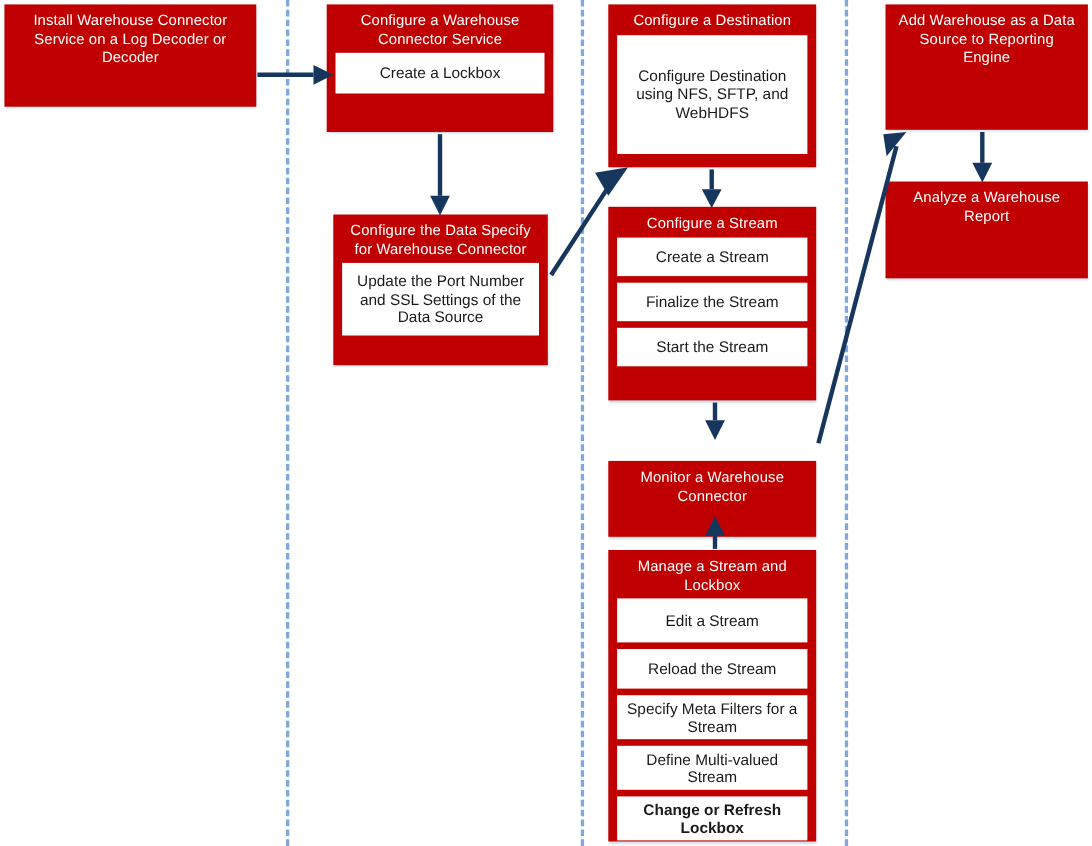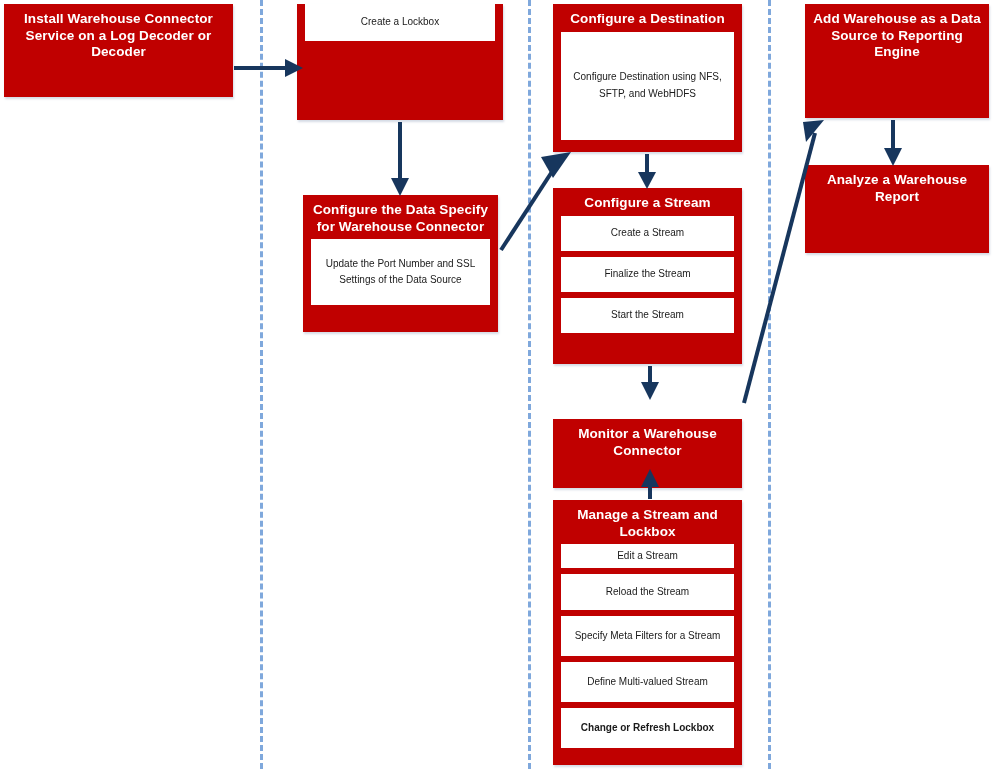--- a/index.html
+++ b/index.html
@@ -28,34 +28,34 @@
     border-left: 3px dashed #7FA8DC;
   }
   .node {
     position: absolute;
     background: #C00000;
     box-sizing: border-box;
     box-shadow: 1px 2px 2px rgba(190,200,215,0.65);
   }
   .node-title {
     color: #ffffff;
-    font-weight: bold;
+    font-weight: normal;
     font-size: 13.5px;
     line-height: 16.5px;
     text-align: center;
     padding: 7px 8px 4px 8px;
     letter-spacing: 0.1px;
   }
   .sub-list {
     padding: 0 8px 8px 8px;
   }
   .sub-item {
     background: #ffffff;
     color: #1a1a1a;
-    font-size: 10px;
+    font-size: 14px;
     line-height: 16.5px;
     text-align: center;
     display: flex;
     align-items: center;
     justify-content: center;
     margin-bottom: 6px;
     box-sizing: border-box;
     padding: 4px 4px;
   }
   .sub-item:last-child { margin-bottom: 0; }
@@ -82,20 +82,21 @@
 
   <div class="dashed-col" style="left:260px;"></div>
   <div class="dashed-col" style="left:528px;"></div>
   <div class="dashed-col" style="left:768px;"></div>
 
   <div class="node" style="left:4px; top:4px; width:229px; height:93px;">
     <div class="node-title">Install Warehouse Connector Service on a Log Decoder or Decoder</div>
   </div>
 
   <div class="node" style="left:297px; top:4px; width:206px; height:116px;">
+    <div class="node-title">Configure a Warehouse Connector Service</div>
     <div class="sub-list">
       <div class="sub-item" style="height:37px;">Create a Lockbox</div>
     </div>
   </div>
 
   <div class="node" style="left:303px; top:195px; width:195px; height:137px;">
     <div class="node-title">Configure the Data Specify for Warehouse Connector</div>
     <div class="sub-list">
       <div class="sub-item" style="height:66px;">Update the Port Number and SSL Settings of the Data Source</div>
     </div>
@@ -117,21 +118,21 @@
     </div>
   </div>
 
   <div class="node" style="left:553px; top:399px; width:189px; height:69px;margin-top:20px;">
     <div class="node-title">Monitor a Warehouse Connector</div>
   </div>
 
   <div class="node" style="left:553px; top:500px; width:189px; height:265px;">
     <div class="node-title">Manage a Stream and Lockbox</div>
     <div class="sub-list">
-      <div class="sub-item" style="height:24px;text-align:right;">Edit a Stream</div>
+      <div class="sub-item" style="height:40px;text-align:right;">Edit a Stream</div>
       <div class="sub-item" style="height:36px;">Reload the Stream</div>
       <div class="sub-item" style="height:40px;">Specify Meta Filters for a Stream</div>
       <div class="sub-item" style="height:40px;">Define Multi-valued Stream</div>
       <div class="sub-item" style="height:40px;font-weight:bold;">Change or Refresh Lockbox</div>
     </div>
   </div>
 
   <div class="node" style="left:805px; top:4px; width:184px; height:114px;">
     <div class="node-title">Add Warehouse as a Data Source to Reporting Engine</div>
   </div>

